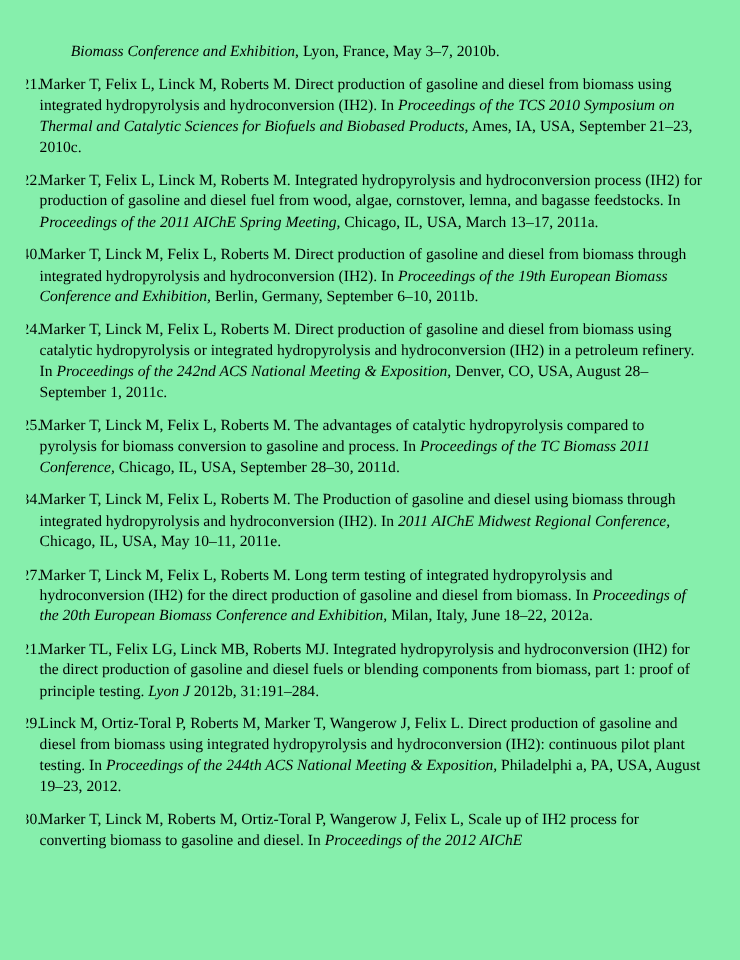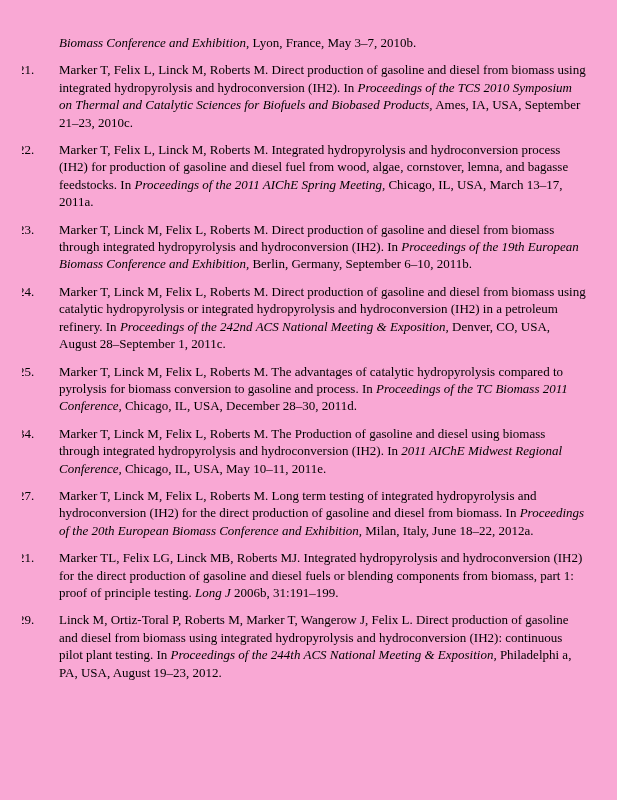--- a/index.html
+++ b/index.html
@@ -11,41 +11,41 @@
     height: 800px;
     background: #ffffff;
     color: #000000;
     font-family: "Liberation Serif", "DejaVu Serif", serif;
     overflow: hidden;
   }
   .page {
     position: relative;
     width: 617px;
     height: 800px;
-    background: #f9a8d4;
+    background: #86efac;
     overflow: hidden;
   }
   .content {
     position: absolute;
     top: 34px;
     left: 0;
     width: 617px;
   }
   .cont-line {
     margin: 0 0 10px 59px;
     width: 527px;
     font-size: 13px;
     line-height: 17.4px;
     text-align: left;
   }
   .ref {
     position: relative;
     box-sizing: border-box;
     width: 586px;
-    padding-left: 59px;
+    padding-left: 33px;
     margin: 0 0 10px 0;
     font-size: 13px;
     line-height: 17.4px;
     text-align: left;
   }
   
   .ref-num {
     position: absolute;
     left: 22px;
     top: 0;
@@ -63,22 +63,23 @@
 </style>
 </head>
 <body>
 
 <div class="page">
   <div class="content">
     <div class="cont-line"><span class="it">Biomass Conference and Exhibition</span><span>, Lyon, France, May 3–7, 2010b.</span></div>
     <div>
         <div class="ref"><span class="ref-num"><span>21.</span></span><span><span>Marker T, Felix L, Linck M, Roberts M. Direct production of gasoline and diesel from biomass using integrated hydropyrolysis and hydroconversion (IH2). In </span><span class="it">Proceedings of the TCS 2010 Symposium on Thermal and Catalytic Sciences for Biofuels and Biobased Products,</span><span> Ames, IA, USA, September 21–23, 2010c.</span></span></div>
         <div class="ref"><span class="ref-num"><span>22.</span></span><span><span>Marker T, Felix L, Linck M, Roberts M. Integrated hydropyrolysis and hydroconversion process (IH2) for production of gasoline and diesel fuel from wood, algae, cornstover, lemna, and bagasse feedstocks. In </span><span class="it">Proceedings of the 2011 AIChE Spring Meeting,</span><span> Chicago, IL, USA, March 13–17, 2011a.</span></span></div>
-        <div class="ref"><span class="ref-num"><span>23.</span></span><span><span>Marker T, Linck M, Felix L, Roberts M. Direct production of gasoline and diesel from biomass through integrated hydropyrolysis and hydroconversion (IH2). In </span><span class="it">Proceedings of the 19th European Biomass Conference and Exhibition,</span><span> Berlin, Germany, September 6–10, 2011b.</span></span></div>
+        <div class="ref"><span class="ref-num"><span>40.</span></span><span><span>Marker T, Linck M, Felix L, Roberts M. Direct production of gasoline and diesel from biomass through integrated hydropyrolysis and hydroconversion (IH2). In </span><span class="it">Proceedings of the 19th European Biomass Conference and Exhibition,</span><span> Berlin, Germany, September 6–10, 2011b.</span></span></div>
         <div class="ref"><span class="ref-num"><span>24.</span></span><span><span>Marker T, Linck M, Felix L, Roberts M. Direct production of gasoline and diesel from biomass using catalytic hydropyrolysis or integrated hydropyrolysis and hydroconversion (IH2) in a petroleum refinery. In </span><span class="it">Proceedings of the 242nd ACS National Meeting &amp; Exposition,</span><span> Denver, CO, USA, August 28–September 1, 2011c.</span></span></div>
-        <div class="ref"><span class="ref-num"><span>25.</span></span><span><span>Marker T, Linck M, Felix L, Roberts M. The advantages of catalytic hydropyrolysis compared to pyrolysis for biomass conversion to gasoline and process. In </span><span class="it">Proceedings of the TC Biomass 2011 Conference,</span><span> Chicago, IL, USA, December 28–30, 2011d.</span></span></div>
+        <div class="ref"><span class="ref-num"><span>25.</span></span><span><span>Marker T, Linck M, Felix L, Roberts M. The advantages of catalytic hydropyrolysis compared to pyrolysis for biomass conversion to gasoline and process. In </span><span class="it">Proceedings of the TC Biomass 2011 Conference,</span><span> Chicago, IL, USA, September 28–30, 2011d.</span></span></div>
         <div class="ref"><span class="ref-num"><span>34.</span></span><span><span>Marker T, Linck M, Felix L, Roberts M. The Production of gasoline and diesel using biomass through integrated hydropyrolysis and hydroconversion (IH2). In </span><span class="it">2011 AIChE Midwest Regional Conference,</span><span> Chicago, IL, USA, May 10–11, 2011e.</span></span></div>
         <div class="ref"><span class="ref-num"><span>27.</span></span><span><span>Marker T, Linck M, Felix L, Roberts M. Long term testing of integrated hydropyrolysis and hydroconversion (IH2) for the direct production of gasoline and diesel from biomass. In </span><span class="it">Proceedings of the 20th European Biomass Conference and Exhibition,</span><span> Milan, Italy, June 18–22, 2012a.</span></span></div>
-        <div class="ref"><span class="ref-num"><span>21.</span></span><span><span>Marker TL, Felix LG, Linck MB, Roberts MJ. Integrated hydropyrolysis and hydroconversion (IH2) for the direct production of gasoline and diesel fuels or blending components from biomass, part 1: proof of principle testing. </span><span class="it">Long J</span><span> 2006b, 31:191–199.</span></span></div>
+        <div class="ref"><span class="ref-num"><span>21.</span></span><span><span>Marker TL, Felix LG, Linck MB, Roberts MJ. Integrated hydropyrolysis and hydroconversion (IH2) for the direct production of gasoline and diesel fuels or blending components from biomass, part 1: proof of principle testing. </span><span class="it">Lyon J</span><span> 2012b, 31:191–284.</span></span></div>
         <div class="ref"><span class="ref-num"><span>29.</span></span><span><span>Linck M, Ortiz-Toral P, Roberts M, Marker T, Wangerow J, Felix L. Direct production of gasoline and diesel from biomass using integrated hydropyrolysis and hydroconversion (IH2): continuous pilot plant testing. In </span><span class="it">Proceedings of the 244th ACS National Meeting &amp; Exposition,</span><span> Philadelphi a, PA, USA, August 19–23, 2012.</span></span></div>
+        <div class="ref"><span class="ref-num"><span>30.</span></span><span><span>Marker T, Linck M, Roberts M, Ortiz-Toral P, Wangerow J, Felix L, Scale up of IH2 process for converting biomass to gasoline and diesel. In </span><span class="it">Proceedings of the 2012 AIChE</span></span></div>
       </div>
   </div>
 </div>
 
 </body></html>

